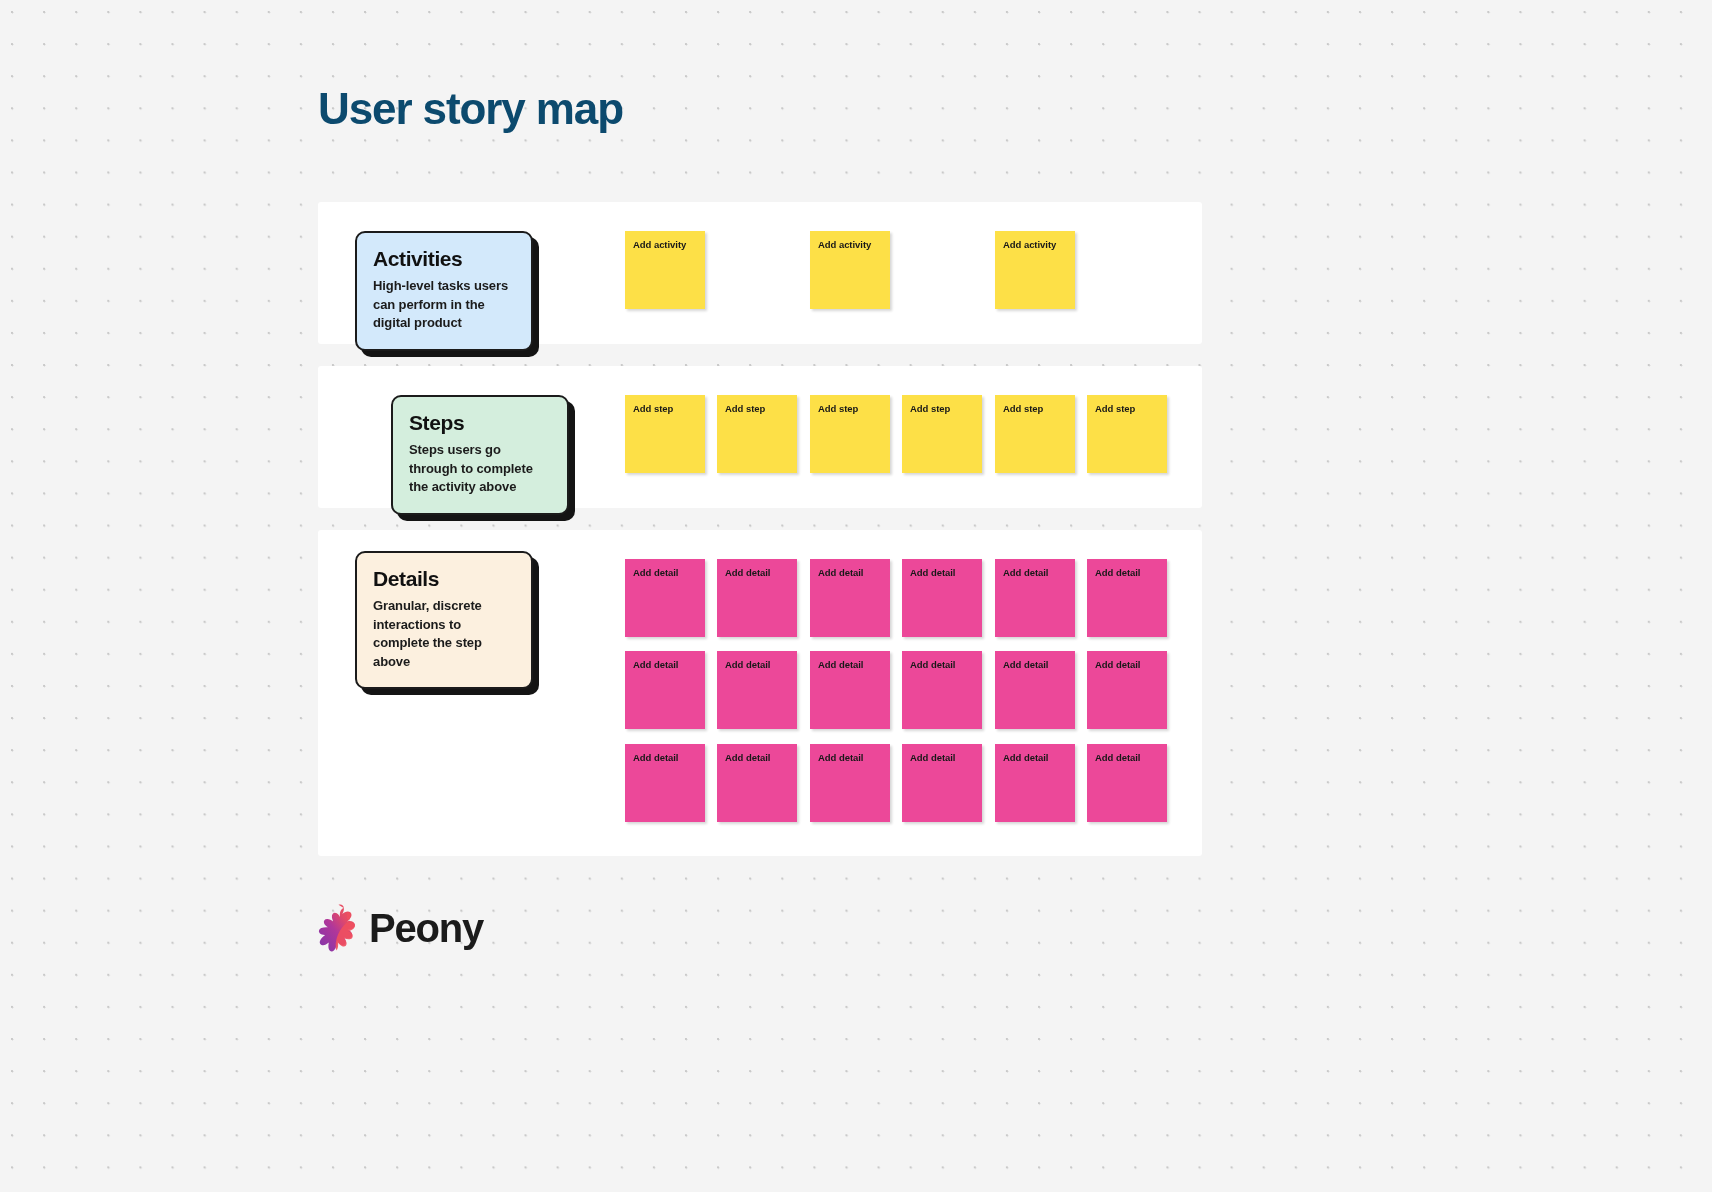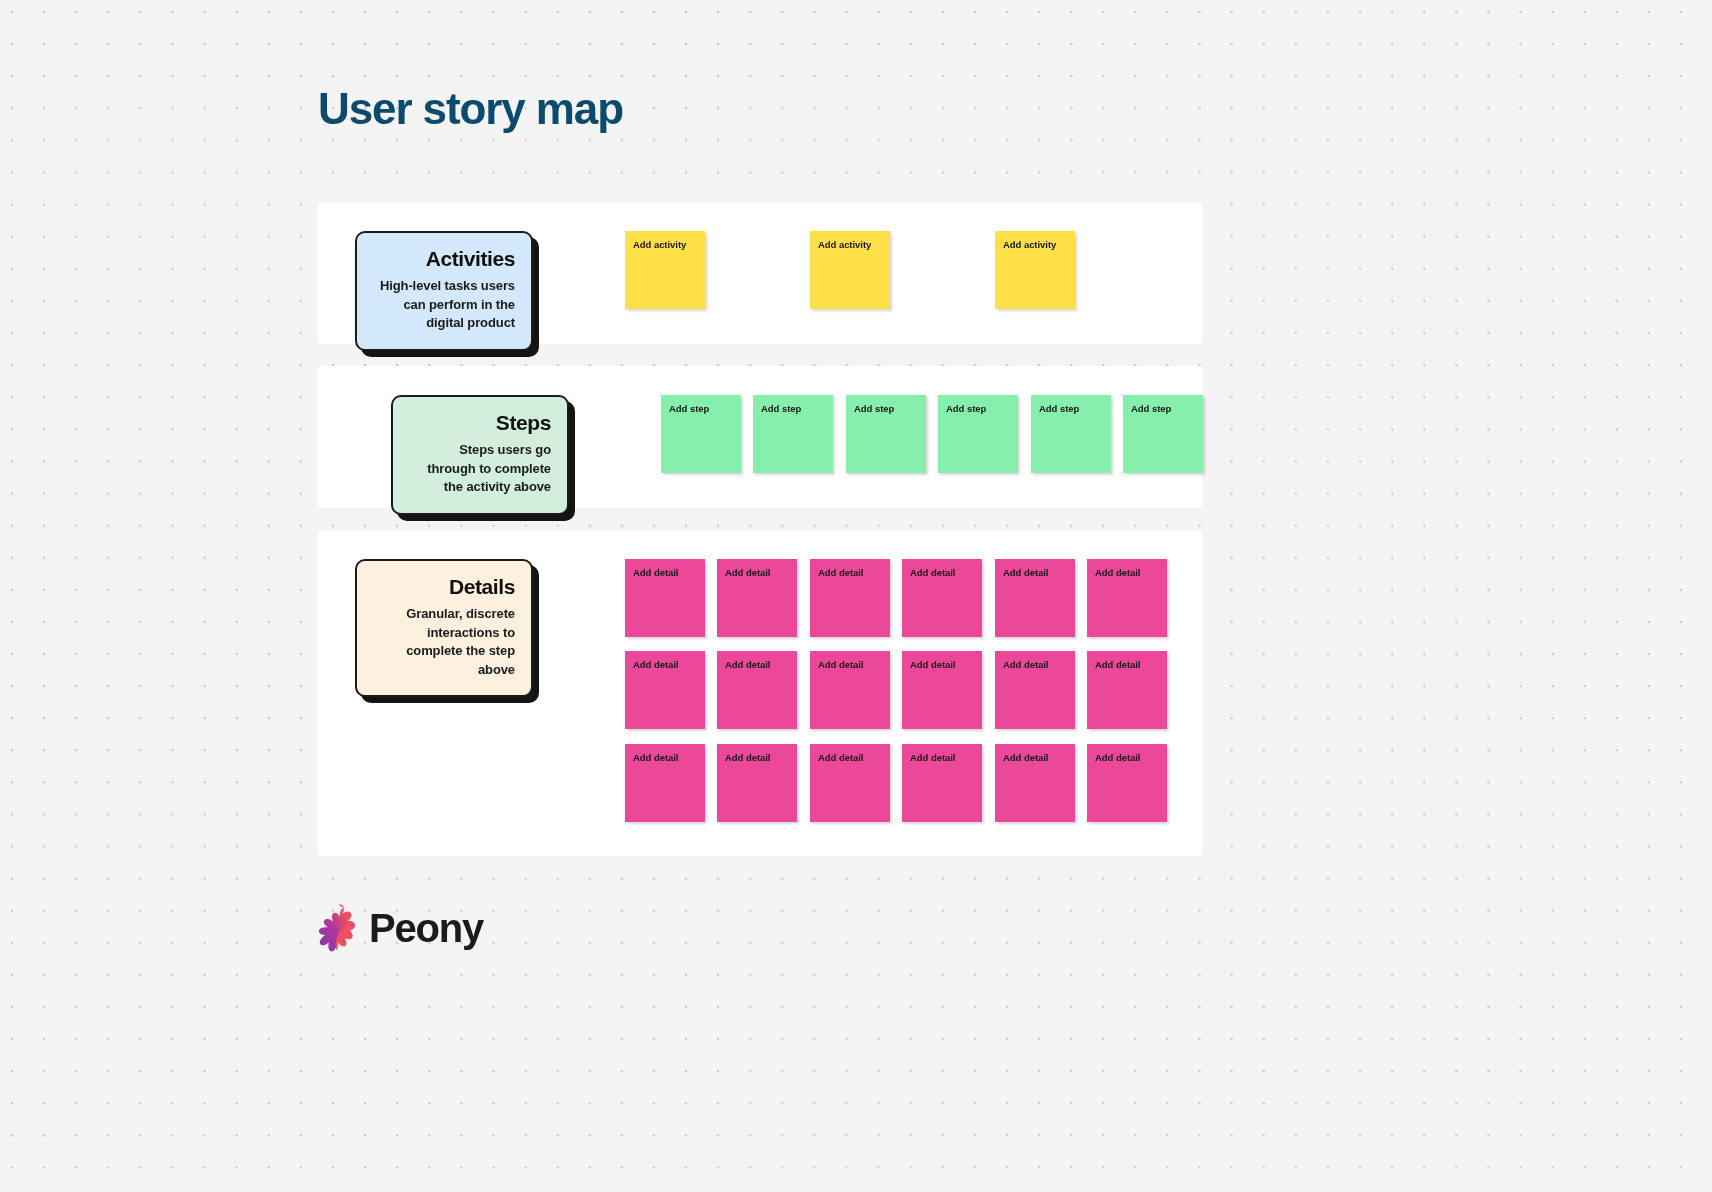--- a/index.html
+++ b/index.html
@@ -41,21 +41,20 @@
     border-radius: 3px;
   }
   .lane-activities { top: 202px;  height: 142px; }
   .lane-steps      { top: 366px;  height: 142px; }
   .lane-details    { top: 530px;  height: 326px; }
 
   
   .label-card-wrap {
     position: absolute;
     left: 37px;
-    text-align: right;
   }
   .label-card {
     position: relative;
     width: 178px;
     border: 2px solid #1b1b1b;
     border-radius: 10px;
     padding: 14px 16px 16px 16px;
     box-shadow: 6px 6px 0 0 #141414;
   }
   .label-card.blue   { background: #d3e9fb; }
@@ -73,39 +72,39 @@
   .label-desc {
     font-size: 13px;
     font-weight: 700;
     color: #1b1b1b;
     line-height: 1.42;
     letter-spacing: -0.1px;
   }
 
   .wrap-activities { top: 29px; }
   .wrap-steps      { top: 29px; padding-left: 36px; }
-  .wrap-details    { top: 29px; }
+  .wrap-details    { top: 21px; }
 
   
   .sticky {
     position: absolute;
     width: 80px;
     height: 78px;
     padding: 8px 8px 0 8px;
     box-shadow: 1.5px 1.5px 2.5px rgba(0,0,0,0.16);
   }
   .sticky-label {
     font-size: 9.5px;
     font-weight: 700;
     color: #181818;
     line-height: 1.2;
     letter-spacing: -0.05px;
   }
   .sticky.blue   { background: #fde047; }
-  .sticky.green  { background: #86efac; margin-left: 36px; }
+  .sticky.green  { background: #fde047; }
   .sticky.orange { background: #ec4899; }
 
   
   .brand {
     position: absolute;
     left: 318px;
     top: 903px;
     display: flex;
     align-items: center;
     gap: 7px;

